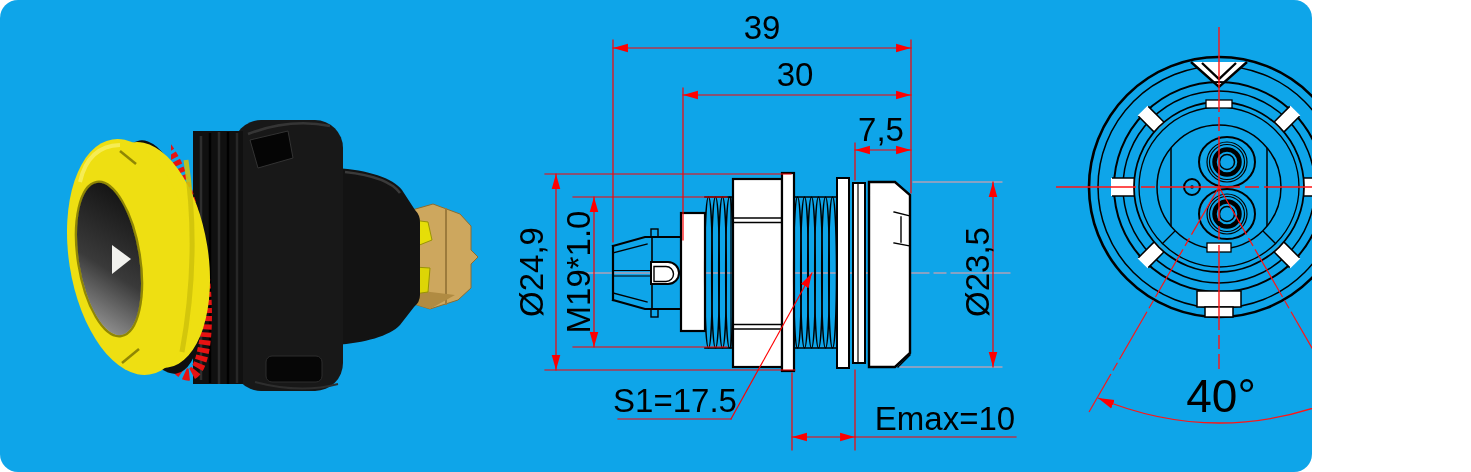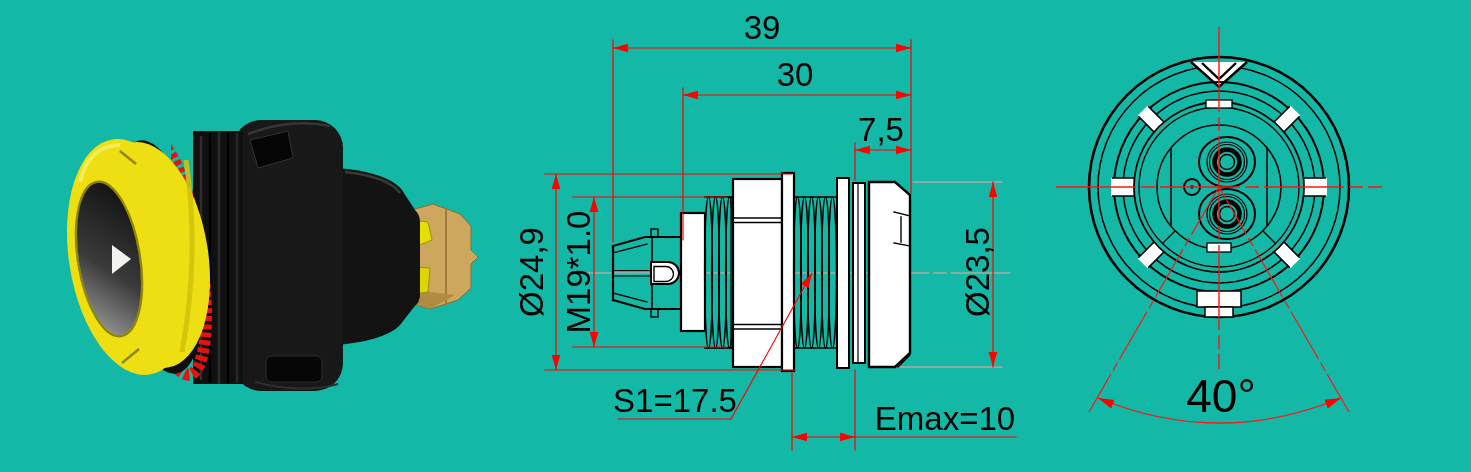--- a/index.html
+++ b/index.html
@@ -1,17 +1,17 @@
 <!DOCTYPE html>
 <html><head>
 <meta charset="utf-8">
 <style>
   html,body{margin:0;padding:0;background:#ffffff;}
-  #stage{position:relative;width:1471px;height:472px;background:#14b8a6;overflow:hidden;
-         font-family:"Liberation Sans", sans-serif;}
+  #stage{position:relative;width:1312px;height:472px;background:#0ea5e9;overflow:hidden;
+         font-family:"Liberation Sans", sans-serif;border-radius:18px;}
   svg{display:block;}
   text{font-family:"Liberation Sans", sans-serif;fill:#000000;}
   .dimtxt{font-size:33px;}
   .angtxt{font-size:46px;}
 </style>
 </head>
 <body>
 
 <div id="stage">
 <svg width="1471" height="472" viewBox="0 0 1471 472">

